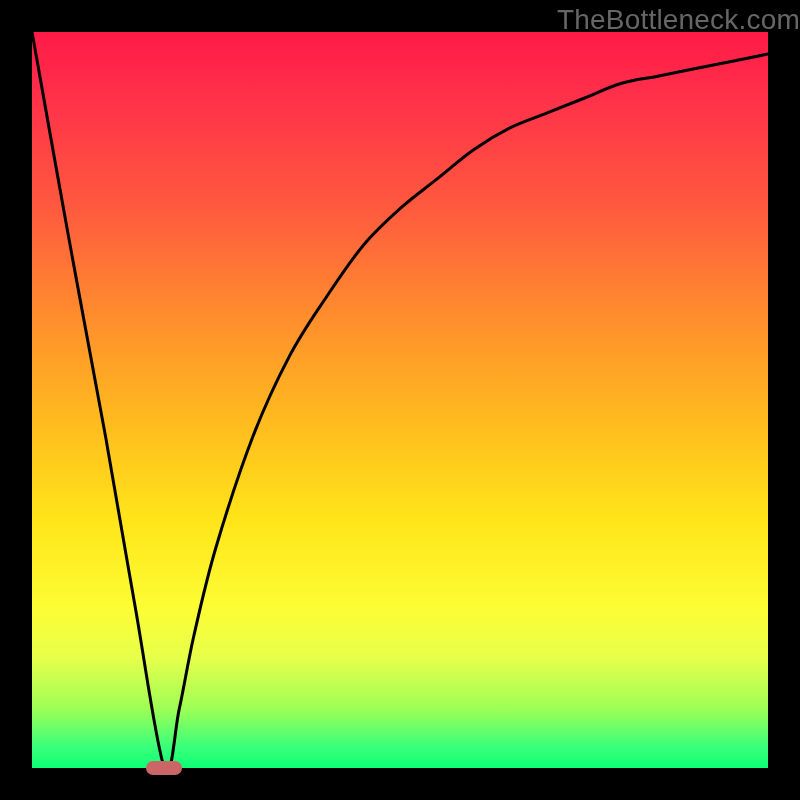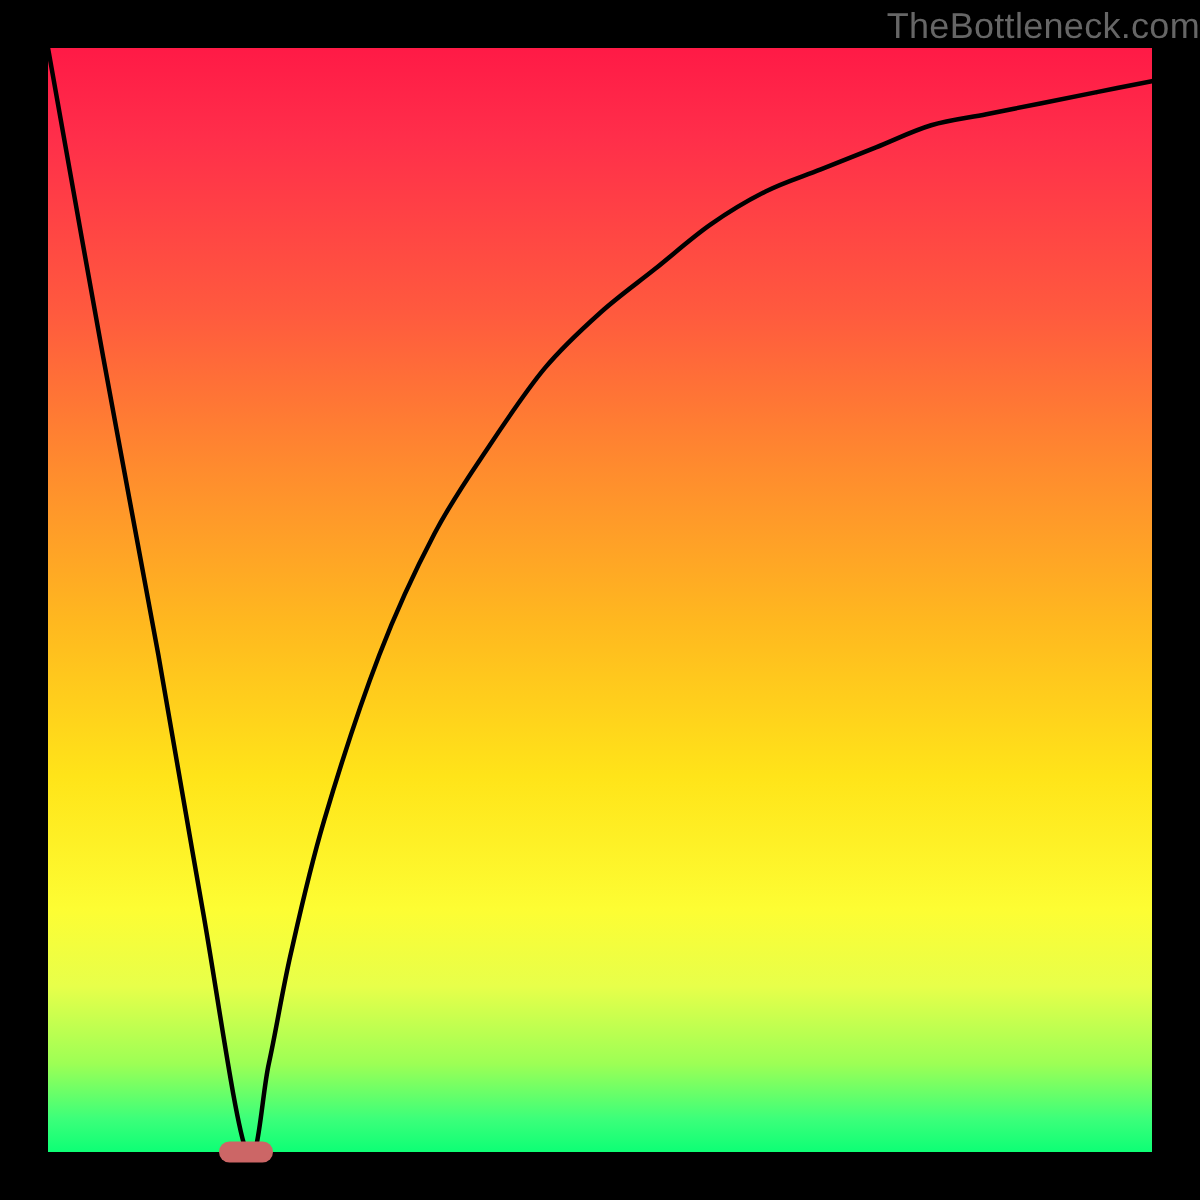--- a/index.html
+++ b/index.html
@@ -37,21 +37,21 @@
       #9dff55 92%,
       #3cff7a 97%,
       #0dff75 100%
     );
   }
   .watermark {
     position: absolute;
     top: 4px;
     right: 0px;
     color: #666666;
-    font-size: 24px;
+    font-size: 28px;
     letter-spacing: 0.2px;
     user-select: none;
   }
   svg.curve {
     position: absolute;
     left: 0;
     top: 0;
     width: 736px;
     height: 736px;
   }

